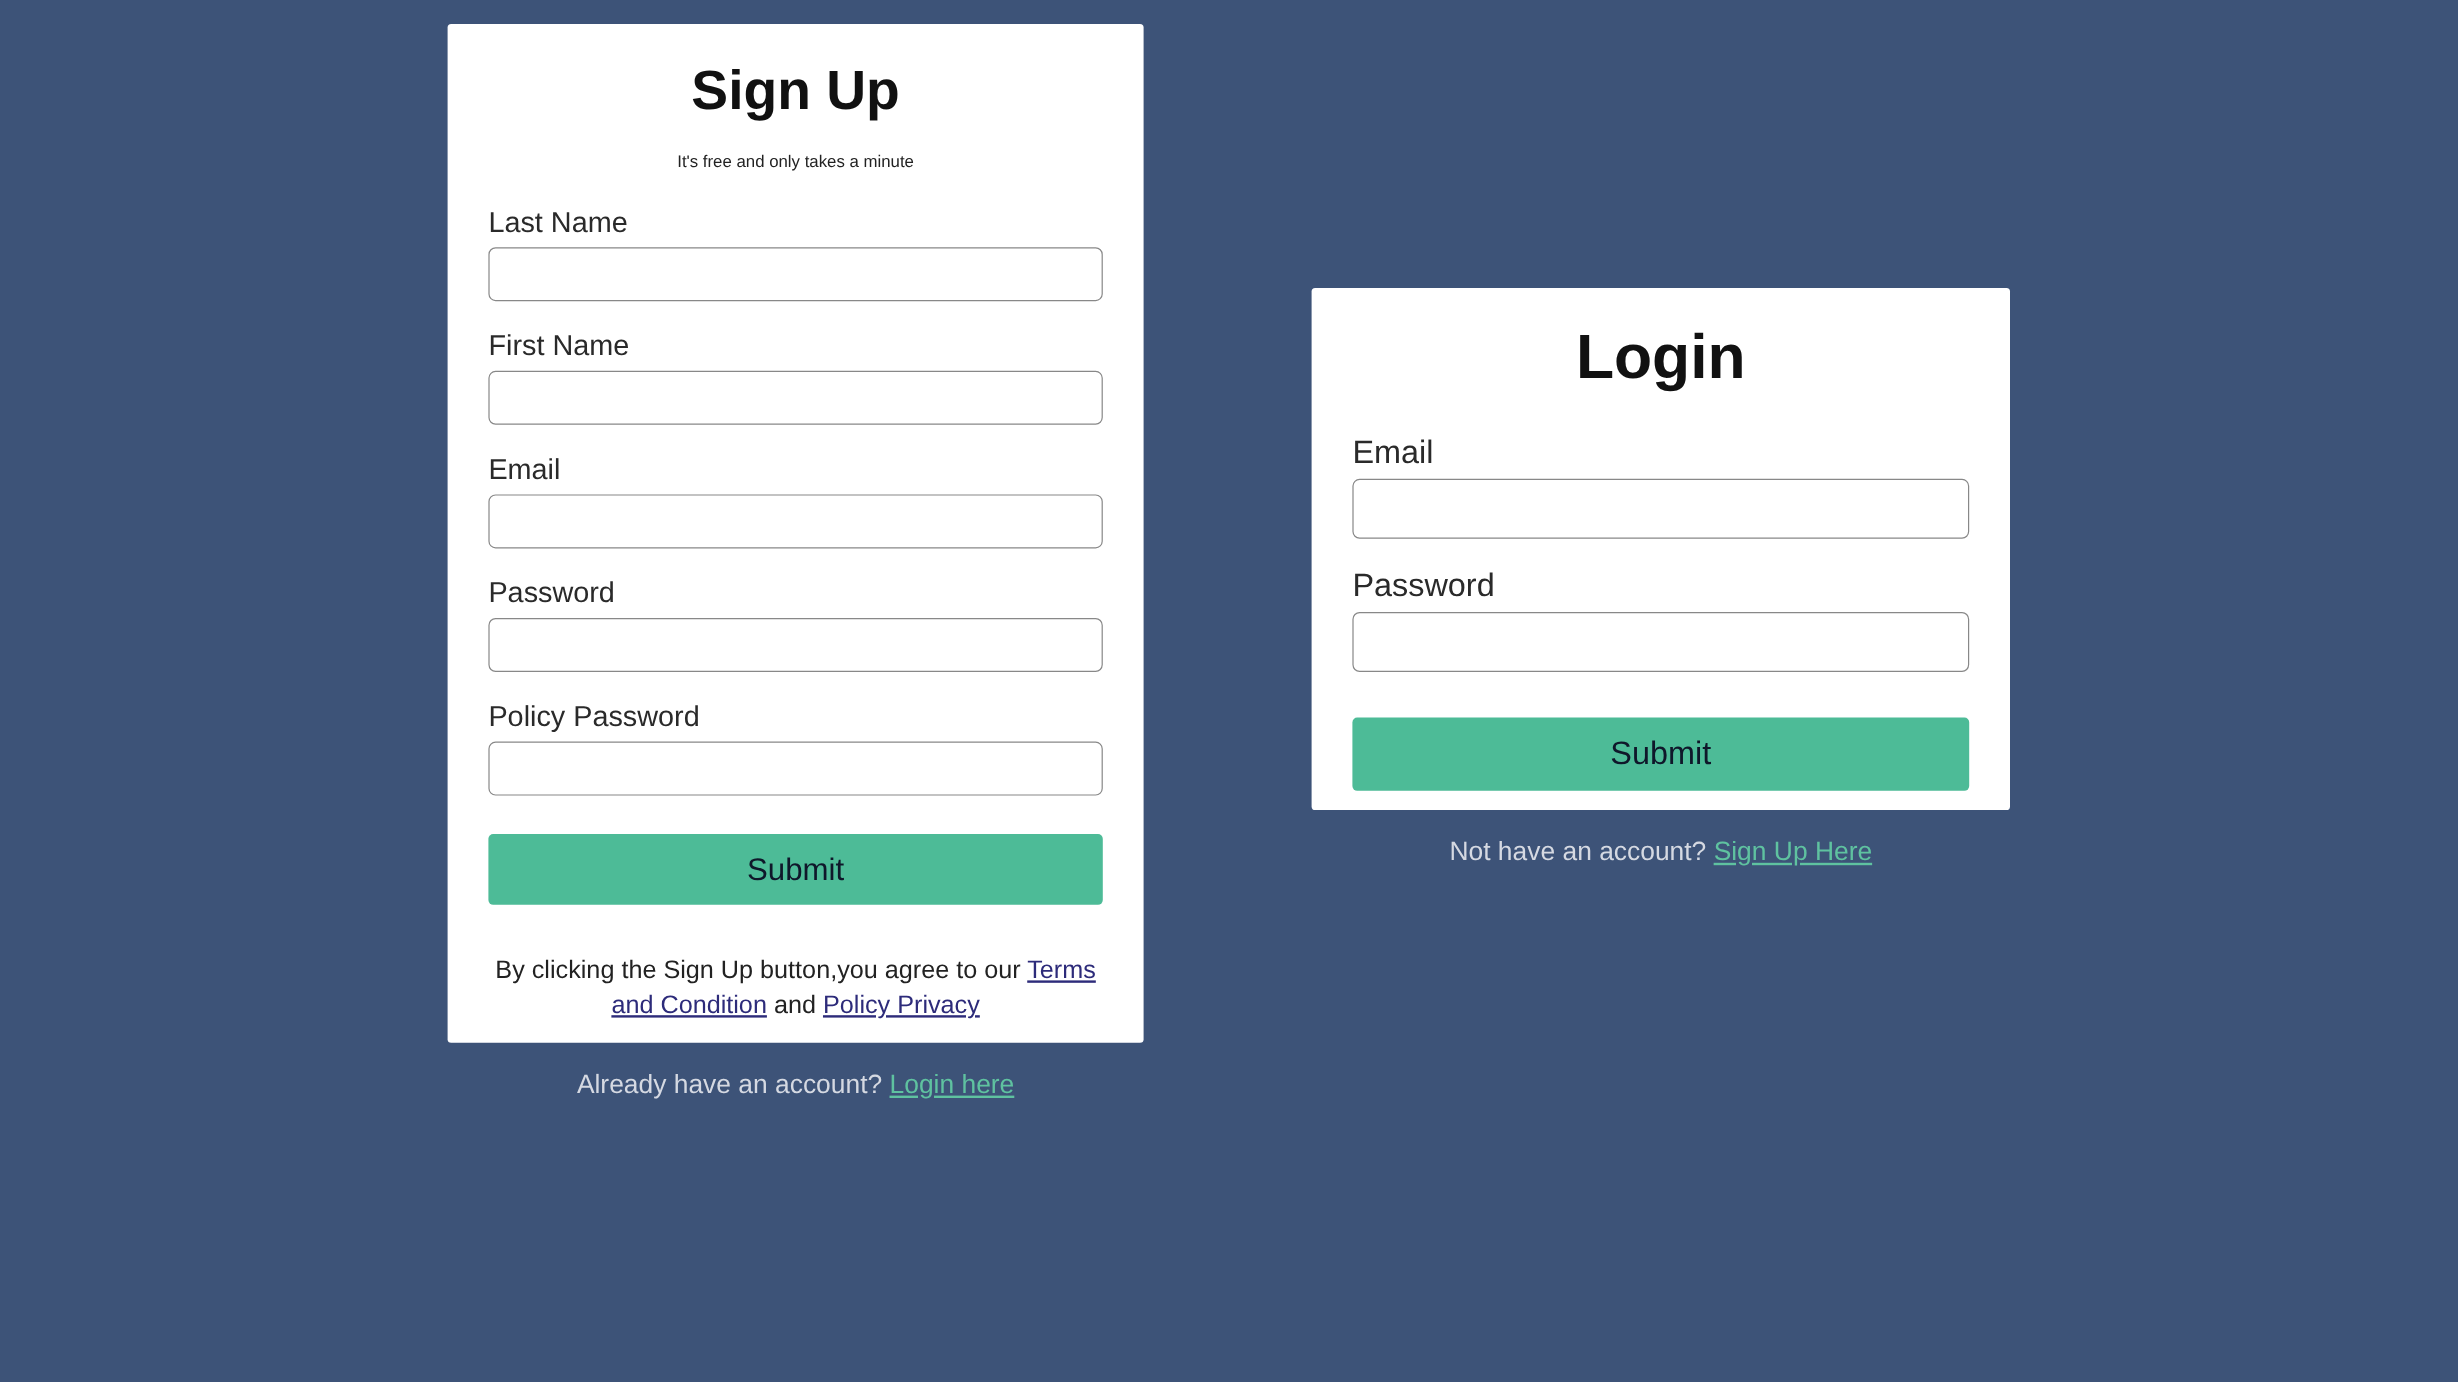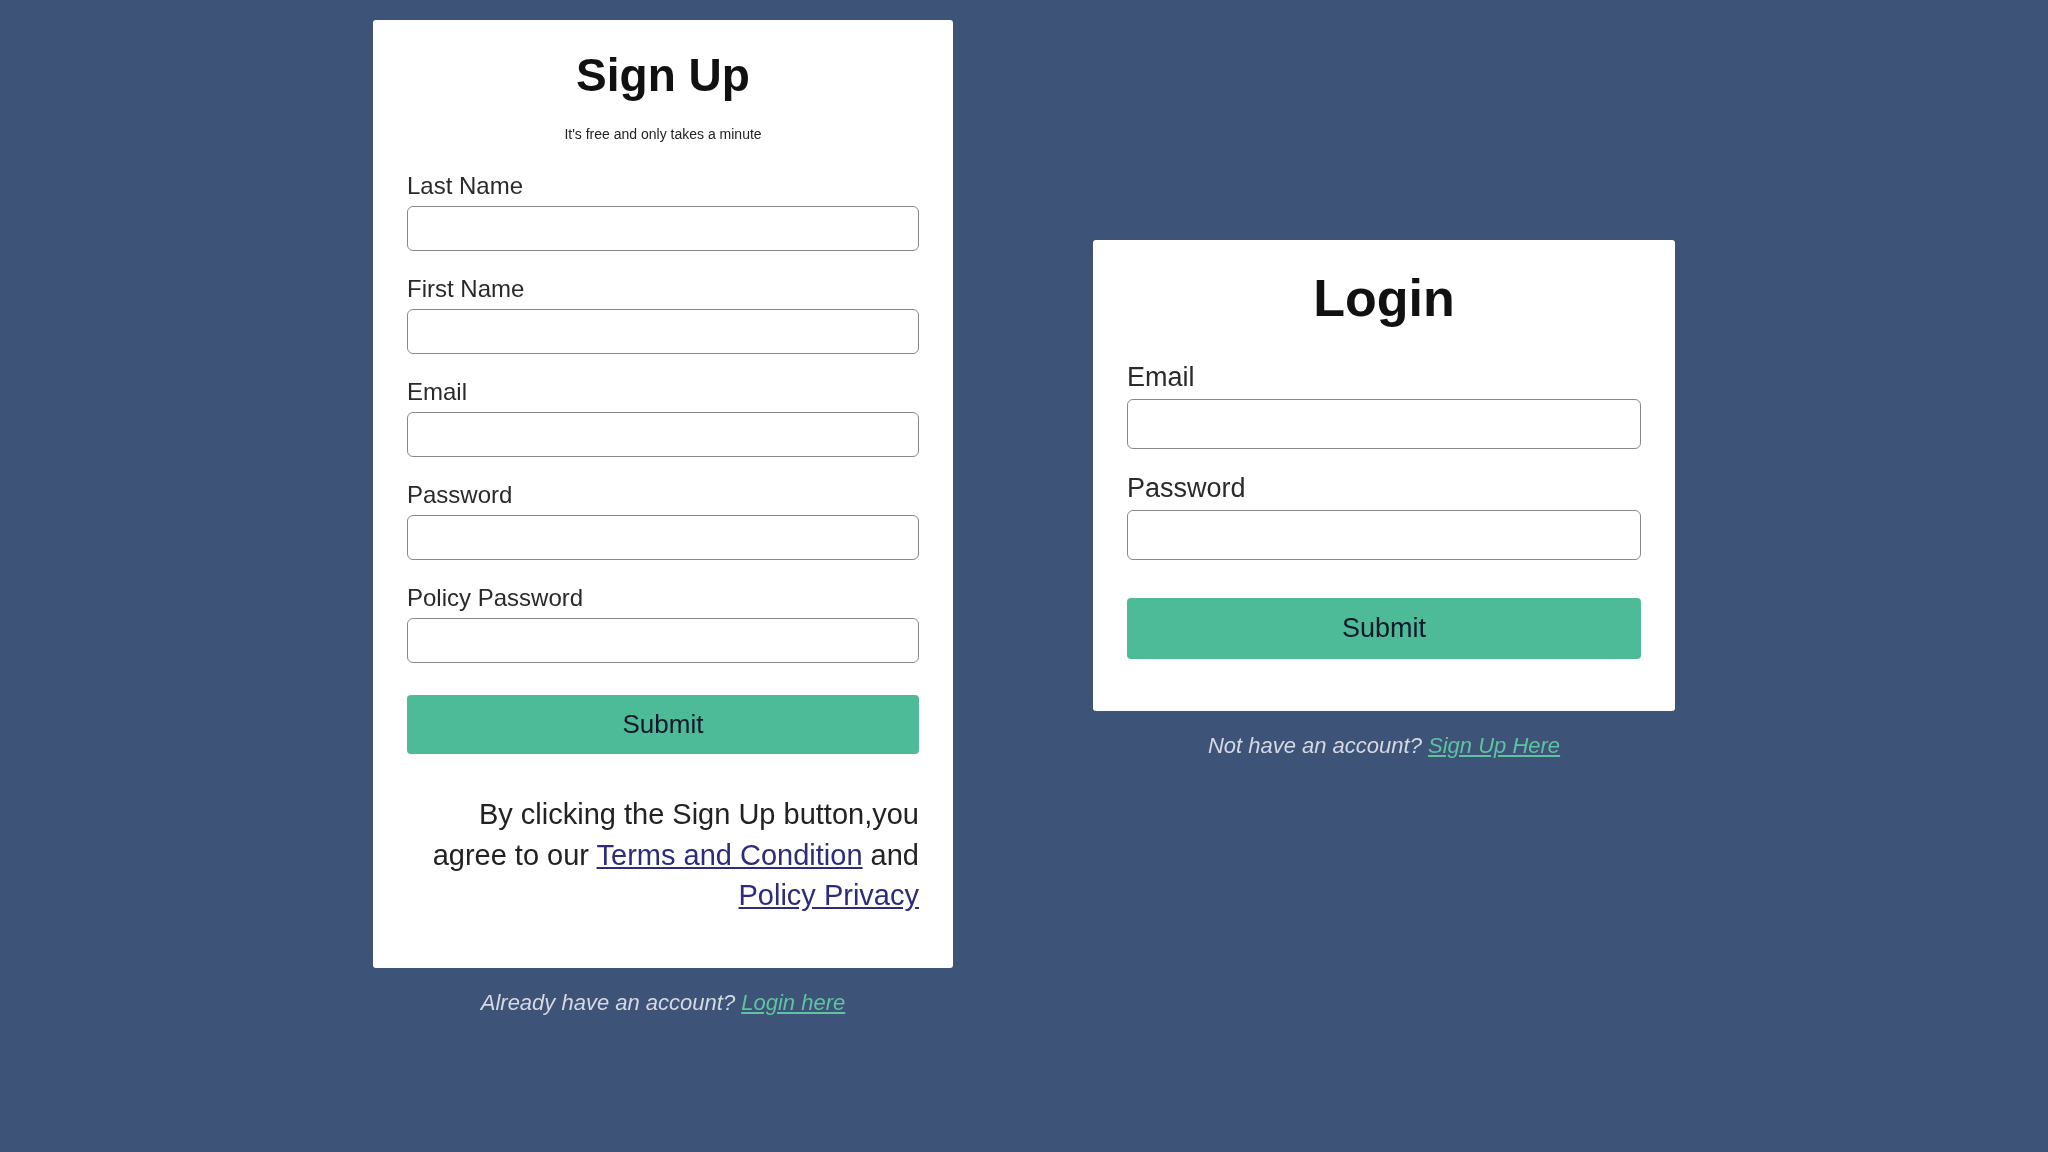--- a/index.html
+++ b/index.html
@@ -13,21 +13,21 @@
       min-height: 100vh;
       display: flex;
       align-items: flex-start;
       justify-content: center;
       gap: 140px;
       padding: 20px;
     }
     .card {
       background: #ffffff;
       border-radius: 3px;
-      padding: 28px 34px 52px 34px;
+      padding: 28px 34px 16px 34px;
     }
     .signup-col {
       display: flex;
       flex-direction: column;
       align-items: center;
     }
     .login-col {
       display: flex;
       flex-direction: column;
       align-items: center;
@@ -75,36 +75,35 @@
       background-color: #4dbb97;
       border: none;
       color: #0f172a;
       font-size: 26px;
       padding: 14px 0;
       border-radius: 4px;
       cursor: pointer;
       margin-top: 8px;
     }
     .legal {
-      text-align: right;
-      font-size: 29px;
+      text-align: center;
+      font-size: 21px;
       color: #222;
       margin-top: 40px;
       line-height: 1.4;
     }
     .legal a {
       color: #2d2b7a;
       text-decoration: underline;
     }
     .below-card {
       text-align: center;
       font-size: 22px;
       color: #d5d9e2;
       margin-top: 22px;
-      font-style: italic;
     }
     .below-card a {
       color: #5fc2a0;
       text-decoration: underline;
     }
     .login-card .field-label {
       font-size: 27px;
     }
     .login-card h1.title {
       font-size: 52px;

